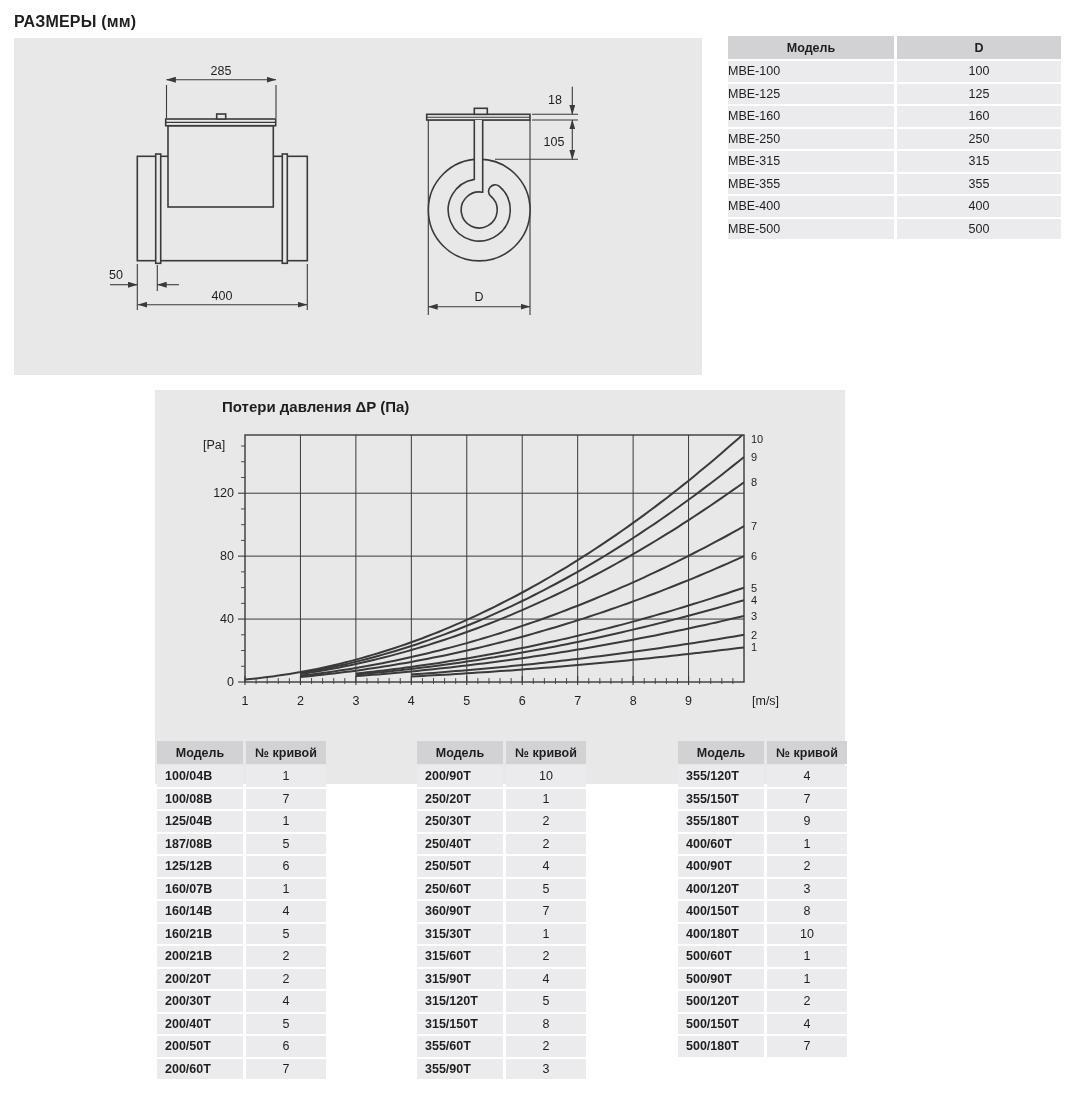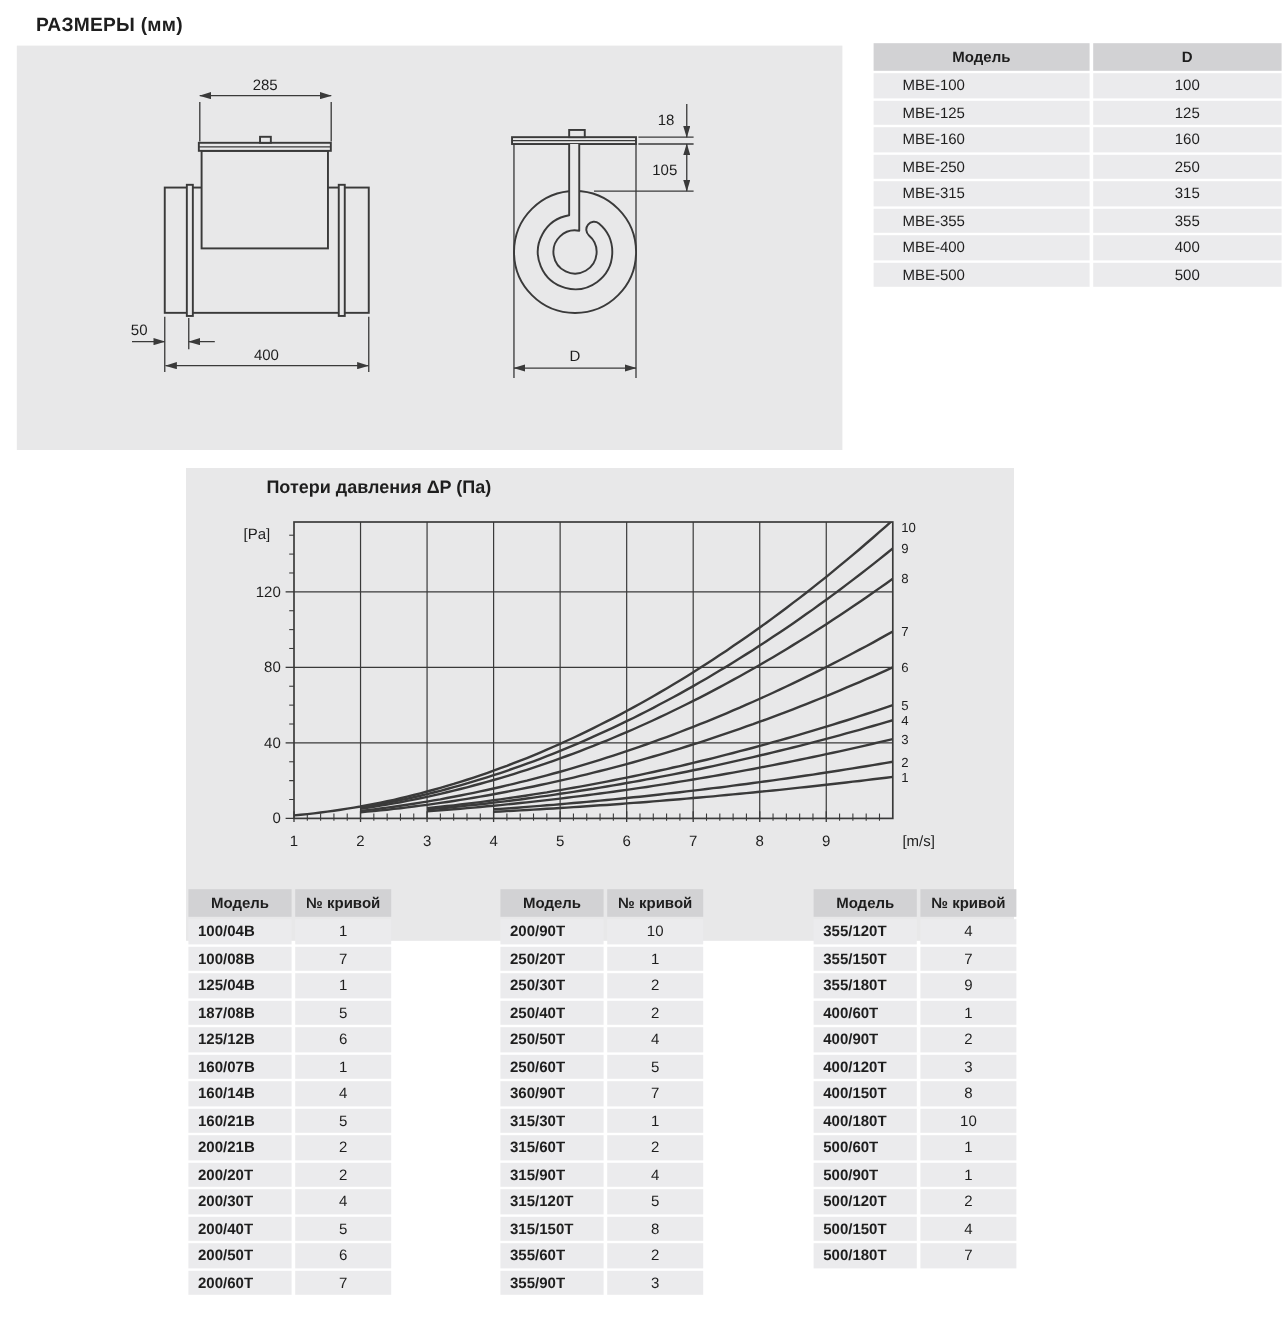--- a/index.html
+++ b/index.html
@@ -1,34 +1,34 @@
 <!DOCTYPE html>
 <html><head>
 <meta charset="utf-8">
 <style>
   html,body{margin:0;padding:0;background:#ffffff;}
   body{width:1071px;height:1099px;position:relative;font-family:"Liberation Sans",sans-serif;color:#1e1e1e;overflow:hidden;}
-  .doc-title{position:absolute;left:14px;top:2px;font-size:16px;font-weight:bold;letter-spacing:.2px;margin-left:16px;}
+  .doc-title{position:absolute;left:14px;top:2px;font-size:16px;font-weight:bold;letter-spacing:.2px;}
   .panel{position:absolute;background:#e8e8e9;}
   .drawing-panel{left:14px;top:38px;width:688px;height:337px;}
   .chart-panel{left:155px;top:390px;width:690px;height:394px;}
   .chart-title{position:absolute;left:67px;top:8px;font-size:15px;font-weight:bold;}
   #chart-svg{position:absolute;left:0;top:0;}
   svg text{font-family:"Liberation Sans",sans-serif;}
   .dimtext text{font-size:12.5px;fill:#1e1e1e;text-anchor:middle;}
   .shape{fill:#e8e8e9;stroke:#3a3a3a;stroke-width:1.6;}
   .thin{fill:none;stroke:#3a3a3a;stroke-width:1.1;}
   .gtable{position:absolute;border-collapse:separate;border-spacing:3px 2px;font-size:12.5px;table-layout:fixed;}
   .gtable th{background:#d2d2d4;font-weight:bold;text-align:center;padding:3px 4px;height:17px;vertical-align:middle;}
   .gtable td{background:#ebebed;padding:2px 4px;height:16.5px;vertical-align:middle;}
   .gtable td.c0{text-align:left;}
   .gtable td.c1,.gtable th{text-align:center;}
   .dims-table{left:725px;top:34px;}
   .dims-table .c0{width:158px;} .dims-table .c1{width:156px;}
-  .dims-table td.c0{padding-left:24px;}
+  .dims-table td.c0{padding-left:0;}
   .curve-table .c0{width:74px;} .curve-table .c1{width:72px;}
   .curve-table td.c0{padding-left:8px;font-weight:bold;}
   .t1{left:154px;top:739px;} .t2{left:414px;top:739px;} .t3{left:675px;top:739px;}
 </style>
 </head>
 <body>
 
 <h1 class="doc-title">РАЗМЕРЫ (мм)</h1>
 
 <section class="panel drawing-panel">

